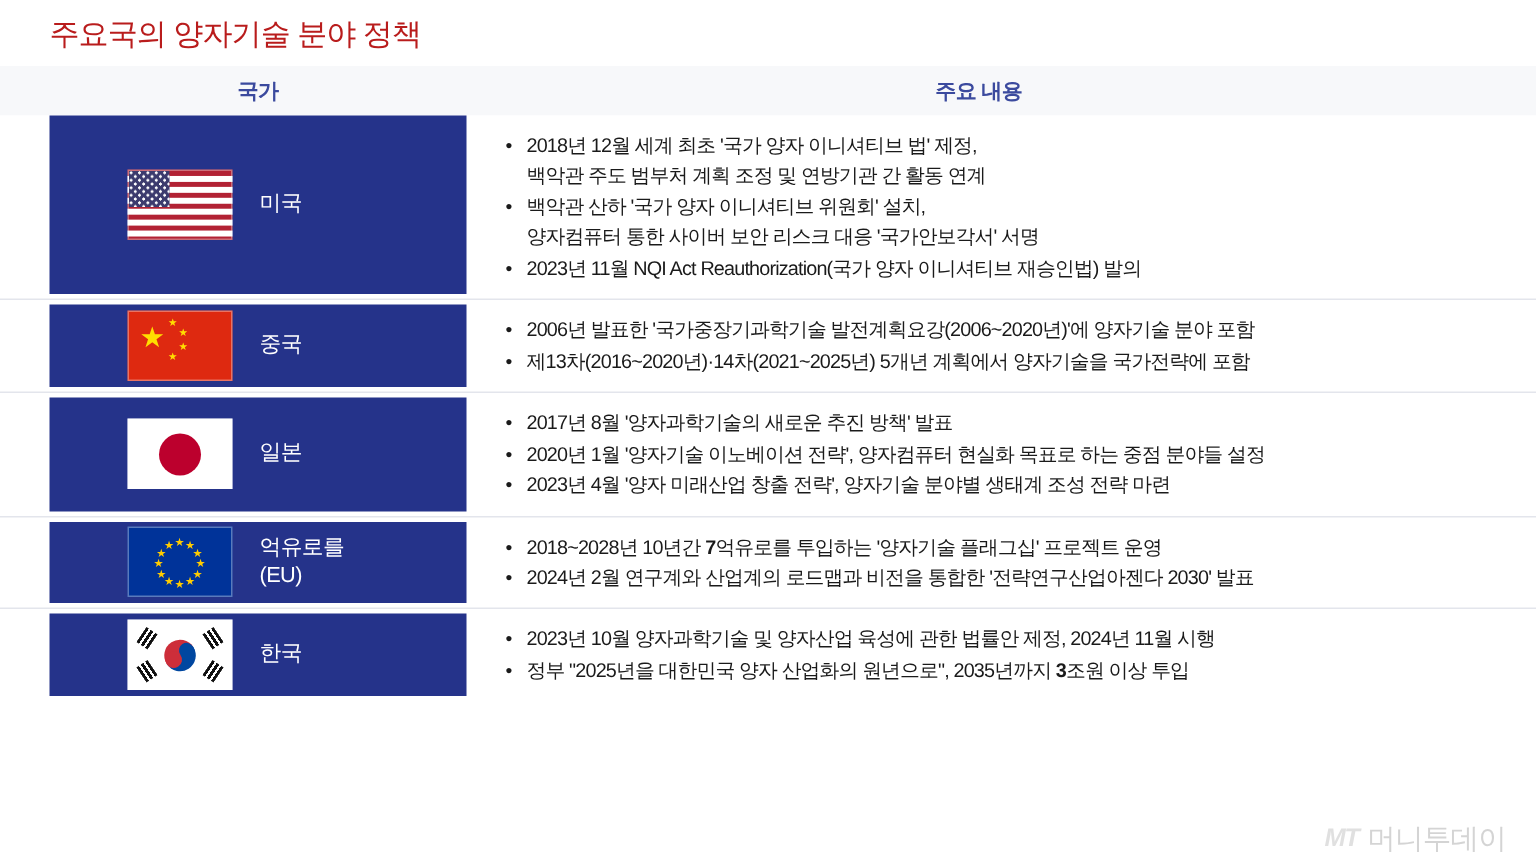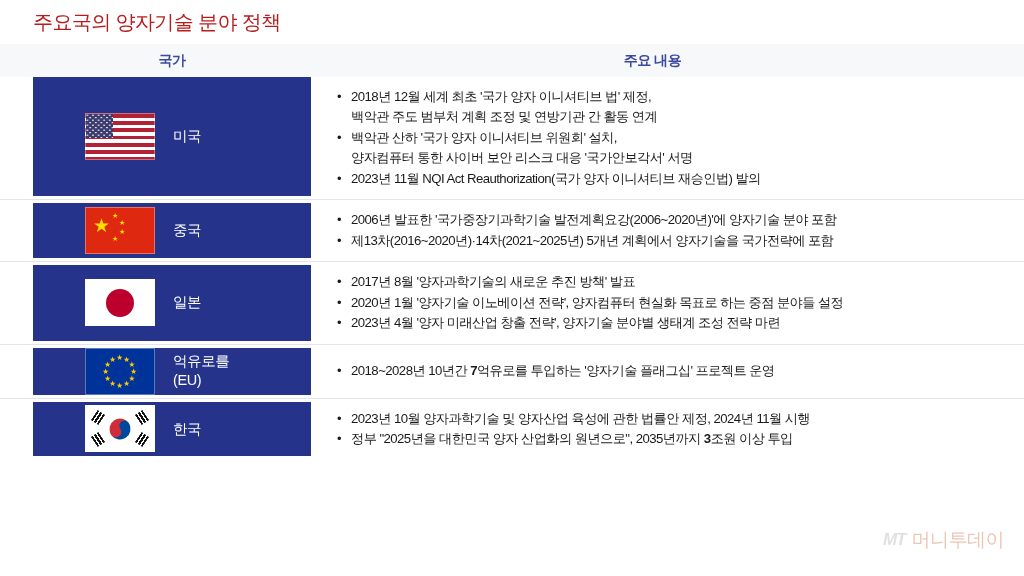--- a/index.html
+++ b/index.html
@@ -38,21 +38,20 @@
     background: #f7f8fa;
     display: flex;
     align-items: center;
   }
   .th {
     font-size: 14px;
     font-weight: bold;
     color: #3b4a9e;
     text-align: center;
     letter-spacing: -0.4px;
-    font-family: Liberation Serif, serif;
   }
   .th-country { width: 278px; margin-left: 33px; }
   .th-content { flex: 1; margin-right: 30px; }
 
   
   .table-body {
     position: relative;
     background: #ffffff;
   }
 
@@ -220,37 +219,37 @@
   }
   .flag-kr .t1 { left: 6px;  top: 7px;  transform: rotate(-56deg); }
   .flag-kr .t2 { right: 6px; top: 7px;  transform: rotate(56deg); }
   .flag-kr .t3 { left: 6px;  bottom: 7px; transform: rotate(56deg); }
   .flag-kr .t4 { right: 6px; bottom: 7px; transform: rotate(-56deg); }
 
   
   .watermark {
     position: absolute;
     right: 20px;
-    bottom: 23px;
+    bottom: 4px;
     display: flex;
     align-items: center;
     gap: 6px;
     opacity: 0.3;
     pointer-events: none;
   }
   .watermark .wm-mt {
     font-size: 17px;
     font-style: italic;
     font-weight: bold;
     color: #9a9a9a;
     letter-spacing: -1px;
   }
   .watermark .wm-text {
     font-size: 19px;
-    color: #c2410c;
+    color: #737373;
     letter-spacing: -0.5px;
   }
 </style>
 </head>
 <body>
 
 <div class="title-bar">
   <h1>주요국의 양자기술 분야 정책</h1>
 </div>
 
@@ -319,20 +318,21 @@
             <span style="left:16.3px;top:19.3px">★</span>
             <span style="left:18.2px;top:12.3px">★</span>
             <span style="left:23.3px;top:7.2px">★</span>
           </div>
         </div>
         <div class="country-name">억유로를
 (EU)</div>
       </div>
       <div class="cell-content">
         <div class="bullet">2018~2028년 10년간 <b>7</b>억유로를 투입하는 '양자기술 플래그십' 프로젝트 운영</div>
+        <div class="bullet">2024년 2월 연구계와 산업계의 로드맵과 비전을 통합한 '전략연구산업아젠다 2030' 발표</div>
       </div>
     </div>
     <div class="row">
       <div class="cell-country">
         <div class="flag flag-kr">
           <div class="tri t1"></div>
           <div class="tri t2"></div>
           <div class="tri t3"></div>
           <div class="tri t4"></div>
           <div class="taeguk"></div>

